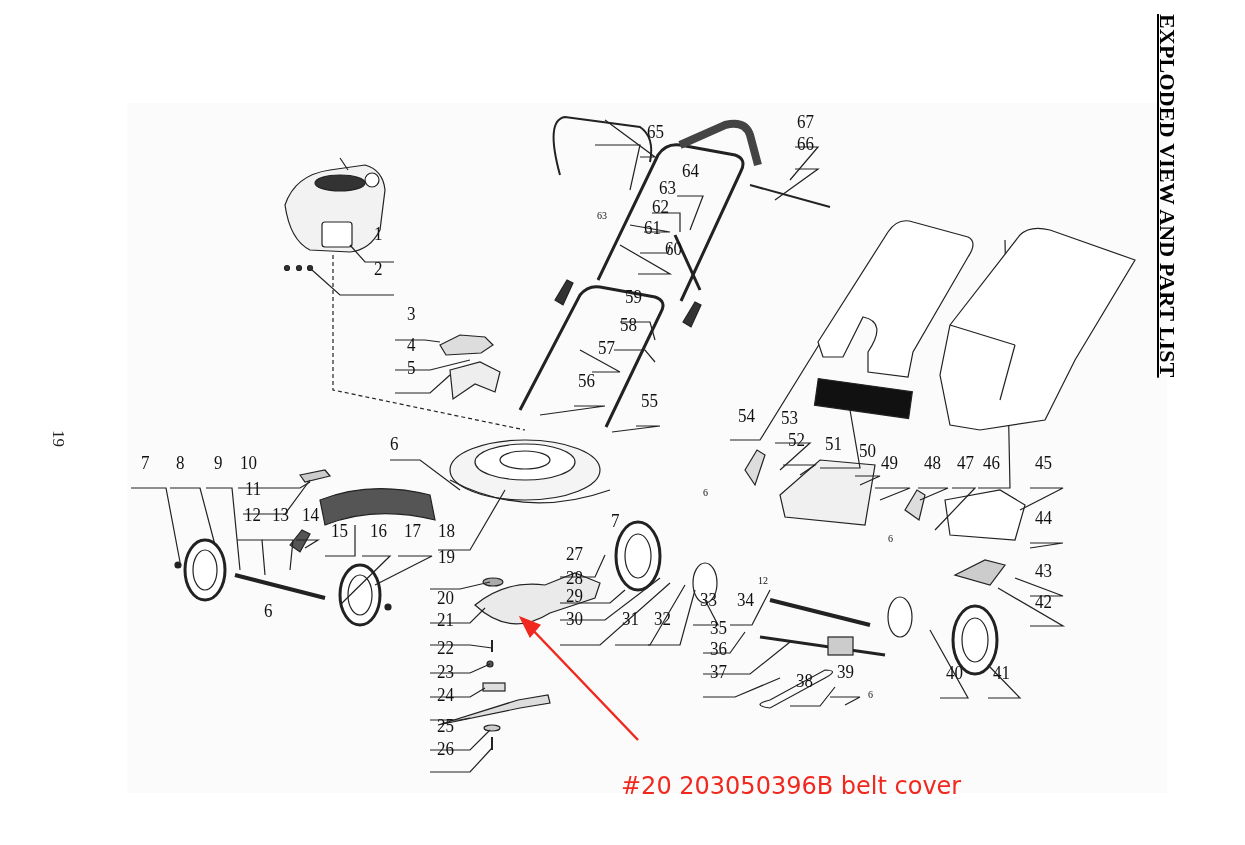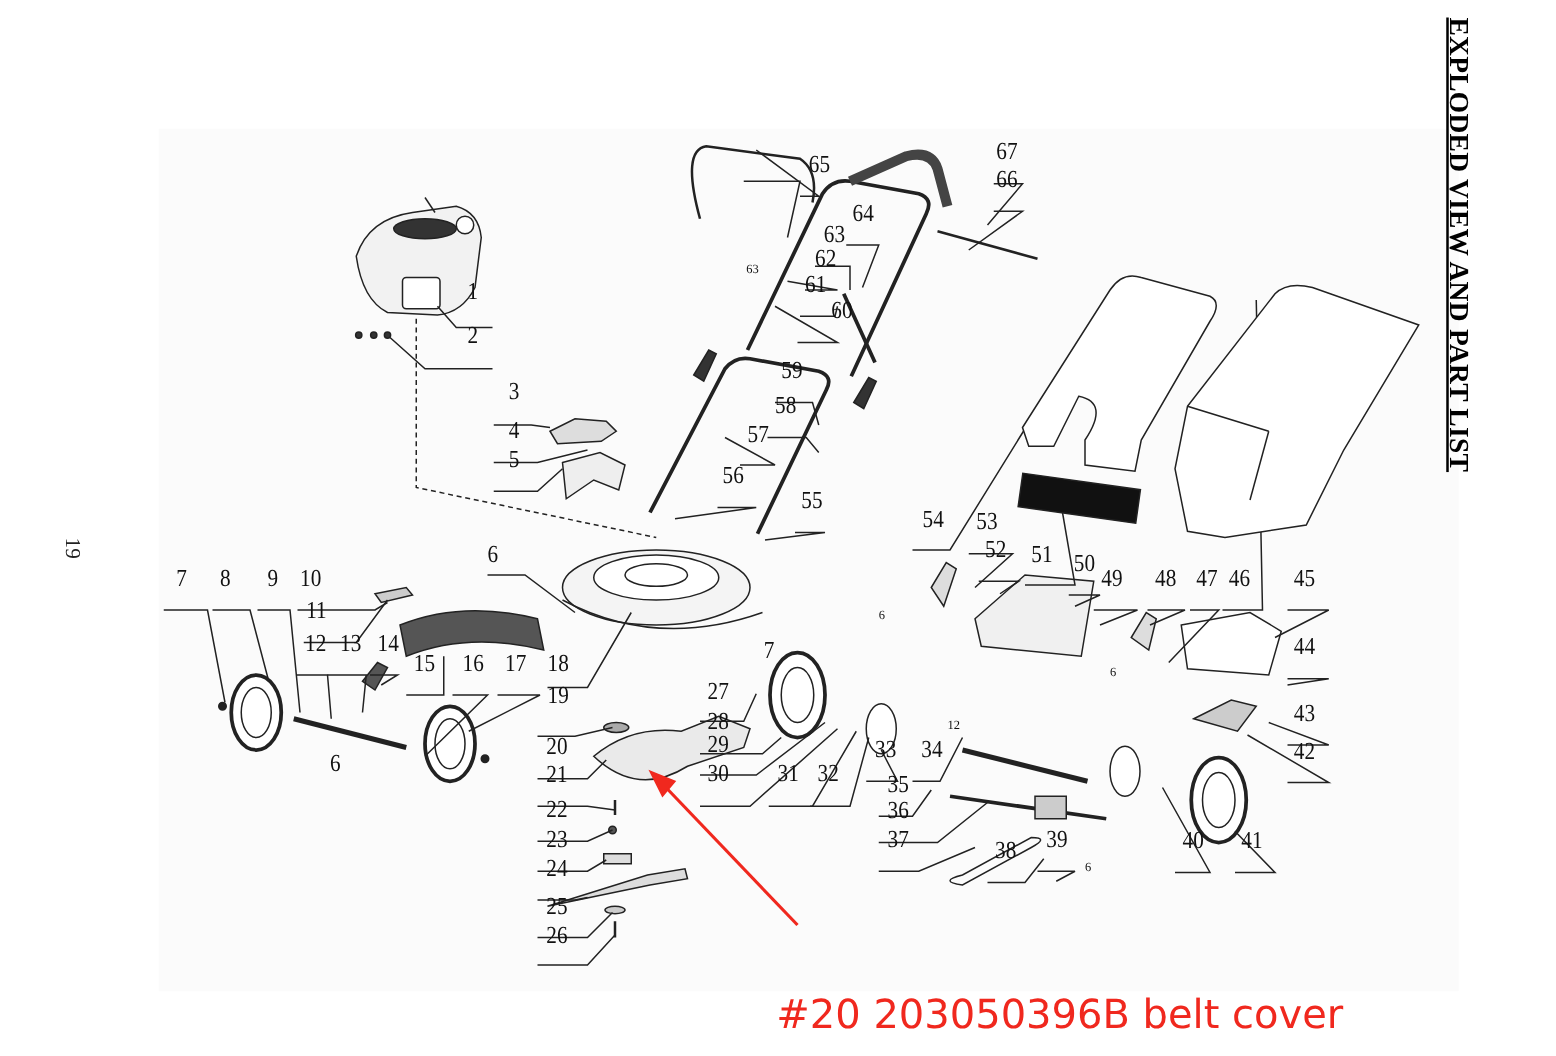--- a/index.html
+++ b/index.html
@@ -6,21 +6,21 @@
   body { width:1245px; height:845px; position:relative; overflow:hidden; font-family:"Liberation Serif", serif; }
   .page { position:absolute; left:0; top:0; width:1245px; height:845px; background:#fff; }
   .diagram-area { position:absolute; left:127px; top:103px; width:1040px; height:690px; background:#fbfbfb; }
   .side-title { position:absolute; left:1150px; top:14px; width:30px; height:430px; }
   .side-title span { position:absolute; left:0; top:0; transform-origin:0 0; transform:translate(30px,0) rotate(90deg); white-space:nowrap; font-family:"Liberation Serif", serif; font-weight:bold; font-size:22px; color:#000; text-decoration:underline; text-decoration-thickness:2px; letter-spacing:0.2px; }
   .page-number { position:absolute; left:48px; top:430px; width:20px; height:30px; }
   .page-number span { display:block; transform:rotate(90deg); font-family:"Liberation Serif", serif; font-size:17px; color:#222; }
   svg.parts { position:absolute; left:0; top:0; width:1245px; height:845px; }
   .callout { position:absolute; font-family:"Liberation Serif", serif; font-size:17px; line-height:17px; color:#111; transform:scaleY(1.15); transform-origin:0 100%; }
   .callout.small { font-size:10px; line-height:10px; transform:none; }
-  .annotation { position:absolute; left:621px; top:792px; font-family:"DejaVu Sans", sans-serif; font-size:32px; color:#f0281e; white-space:nowrap; }
+  .annotation { position:absolute; left:621px; top:772px; font-family:"DejaVu Sans", sans-serif; font-size:24px; color:#f0281e; white-space:nowrap; }
 </style>
 </head>
 <body>
 
 <div class="page">
   <div class="diagram-area"></div>
 
   <div class="side-title">
     <span>EXPLODED VIEW AND PART LIST</span>
   </div>

